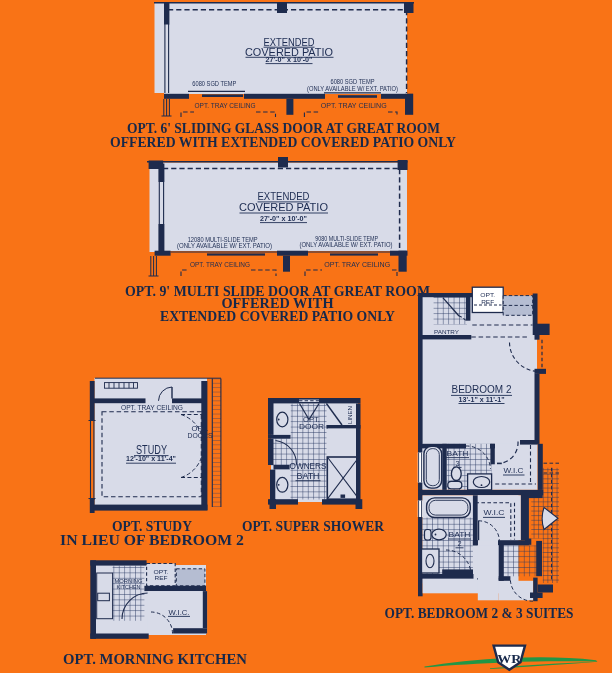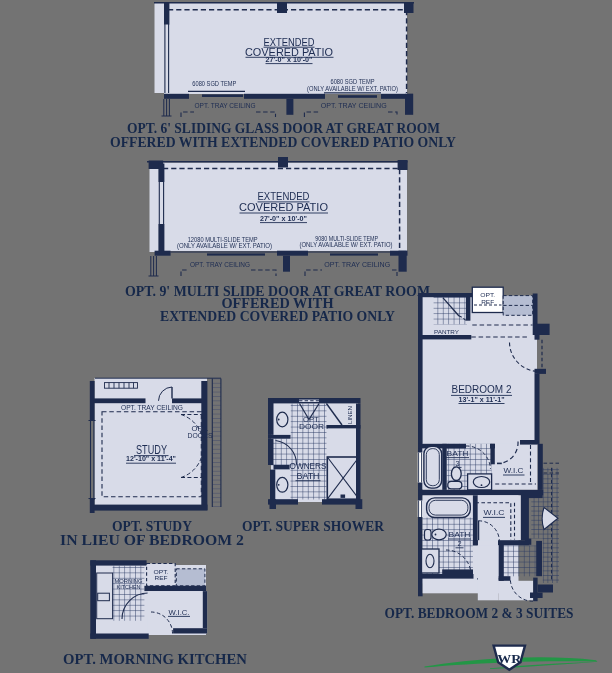--- a/index.html
+++ b/index.html
@@ -1,16 +1,16 @@
 <!DOCTYPE html>
 <html><head>
 <meta charset="utf-8">
 <style>
 html,body{margin:0;padding:0;background:#ffffff;}
-#page{position:relative;width:612px;height:673px;overflow:hidden;background:#737373;}
+#page{position:relative;width:612px;height:673px;overflow:hidden;background:#f97316;}
 text{font-family:"Liberation Sans",sans-serif;fill:#1d2c52;}
 .cap{font-family:"Liberation Serif",serif;font-weight:bold;fill:#16284a;}
 </style>
 </head>
 <body>
 <div id="page">
 <svg width="612" height="673" viewBox="0 0 612 673">
 <defs>
 <pattern id="t5" width="5.4" height="5.4" patternUnits="userSpaceOnUse">
 <path d="M5.4 0H0V5.4" fill="none" stroke="#253560" stroke-width="0.9"></path>

